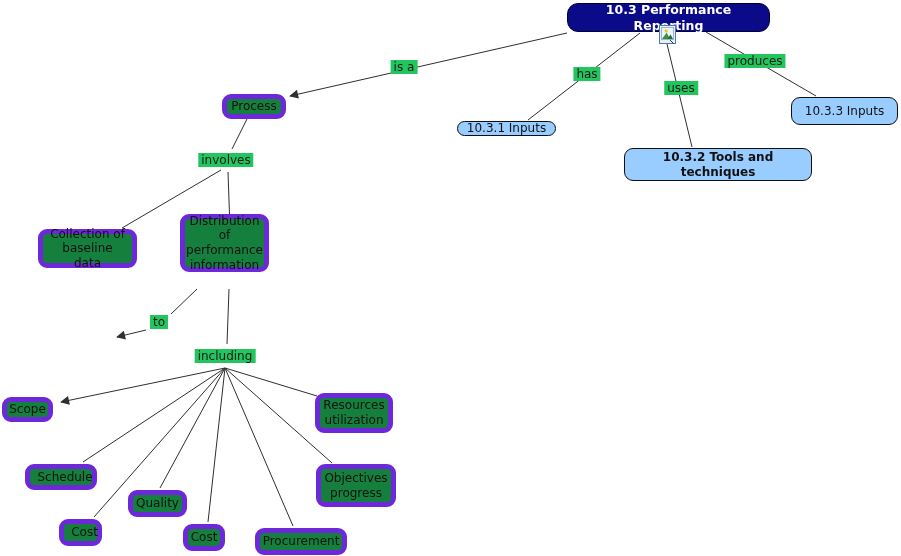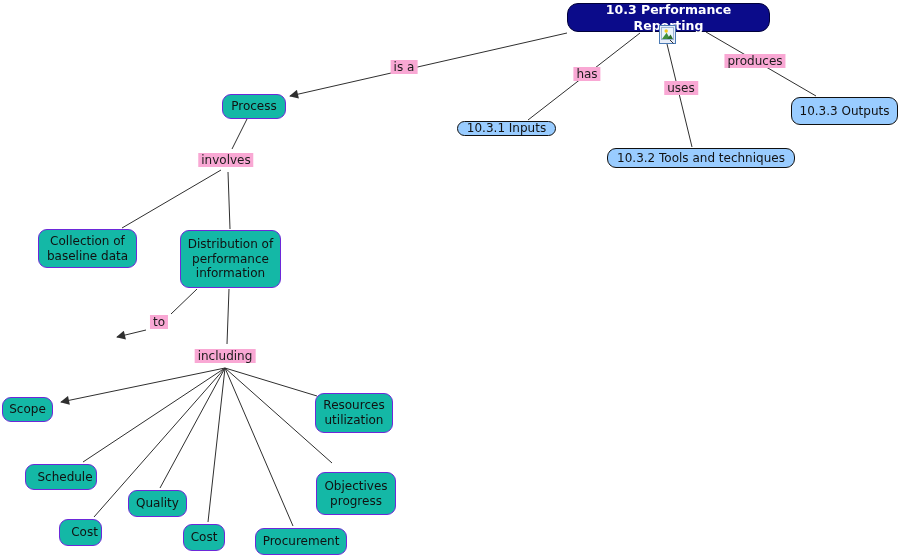--- a/index.html
+++ b/index.html
@@ -3,51 +3,51 @@
 <meta charset="utf-8">
 <style>
   html,body{margin:0;padding:0;background:#fff;}
   #canvas{
     position:relative;width:901px;height:556px;background:#ffffff;
     font-family:"DejaVu Sans","Liberation Sans",sans-serif;overflow:hidden;
   }
   #wires{position:absolute;left:0;top:0;width:901px;height:556px;}
   .node{
     position:absolute;box-sizing:border-box;
-    border:1px solid #6d28d9;border-radius:9px;background:#14b8a6;
+    border:5px solid #6d28d9;border-radius:9px;background:#15803d;
     color:#111;font-size:12px;line-height:1.22;
     display:flex;align-items:center;justify-content:center;text-align:center;
     white-space:pre-line;padding:1px 4px;
   }
   .node.sub{background:#99ccff;border:1.5px solid #101010;}
   .node.main{
     background:#0b0b8a;border:1.5px solid #01013a;border-radius:11px;
     color:#ffffff;font-weight:bold;font-size:12.5px;letter-spacing:0;
   }
   .edge-label{
     position:absolute;transform:translate(-50%,-50%);
-    background:#f9a8d4;color:#1a1a1a;font-size:12px;padding:0 3px;
+    background:#22c55e;color:#1a1a1a;font-size:12px;padding:0 3px;
     white-space:nowrap;
   }
   
   #n-title        {left:567px;top:3px;  width:203px;height:29px;}
   #n-process      {left:222px;top:94px; width:64px; height:25px;}
   #n-inputs       {left:457px;top:121px;width:99px; height:15px;}
-  #n-tools        {left:607px;top:148px;width:188px;height:20px;}
+  #n-tools        {left:624px;top:148px;width:188px;height:33px;font-weight:bold;}
   #n-outputs      {left:791px;top:97px; width:107px;height:28px;}
   #n-collection   {left:38px; top:229px;width:99px; height:39px;}
-  #n-distribution {left:180px;top:230px;width:101px;height:58px;}
+  #n-distribution {left:180px;top:214px;width:89px;height:58px;}
   #n-stakeholders {left:14px; top:340px;width:97px; height:28px;}
   #n-scope        {left:2px;  top:397px;width:51px; height:25px;}
   #n-schedule     {left:25px; top:464px;width:72px; height:26px;padding-left:12px;}
   #n-quality      {left:128px;top:490px;width:59px; height:27px;}
   #n-cost         {left:59px; top:519px;width:43px; height:27px;padding-left:12px;}
   #n-risk         {left:183px;top:524px;width:42px; height:27px;}
   #n-procurement  {left:255px;top:528px;width:92px; height:27px;}
-  #n-objectives   {left:316px;top:464px;width:80px; height:43px;margin-top:8px;}
+  #n-objectives   {left:316px;top:464px;width:80px; height:43px;}
   #n-resources    {left:315px;top:393px;width:78px; height:40px;}
   
   #l-isa      {left:404px;top:67px;}
   #l-has      {left:587px;top:74px;}
   #l-uses     {left:681px;top:88px;}
   #l-produces {left:755px;top:61px;}
   #l-involves {left:226px;top:160px;}
   #l-to       {left:159px;top:322px;}
   #l-including{left:225px;top:356px;}
   
@@ -91,21 +91,21 @@
   <span class="edge-label" id="l-uses">uses</span>
   <span class="edge-label" id="l-produces">produces</span>
   <span class="edge-label" id="l-involves">involves</span>
   <span class="edge-label" id="l-to">to</span>
   <span class="edge-label" id="l-including">including</span>
 
   <div class="node main" id="n-title">10.3 Performance Reporting</div>
   <div class="node" id="n-process">Process</div>
   <div class="node sub" id="n-inputs">10.3.1 Inputs</div>
   <div class="node sub" id="n-tools">10.3.2 Tools and techniques</div>
-  <div class="node sub" id="n-outputs">10.3.3 Outputs</div>
+  <div class="node sub" id="n-outputs">10.3.3 Inputs</div>
   <div class="node" id="n-collection">Collection of
 baseline data</div>
   <div class="node" id="n-distribution">Distribution of
 performance
 information</div>
   <div class="node" id="n-scope">Scope</div>
   <div class="node" id="n-schedule">Schedule</div>
   <div class="node" id="n-quality">Quality</div>
   <div class="node" id="n-cost">Cost</div>
   <div class="node" id="n-risk">Cost</div>

